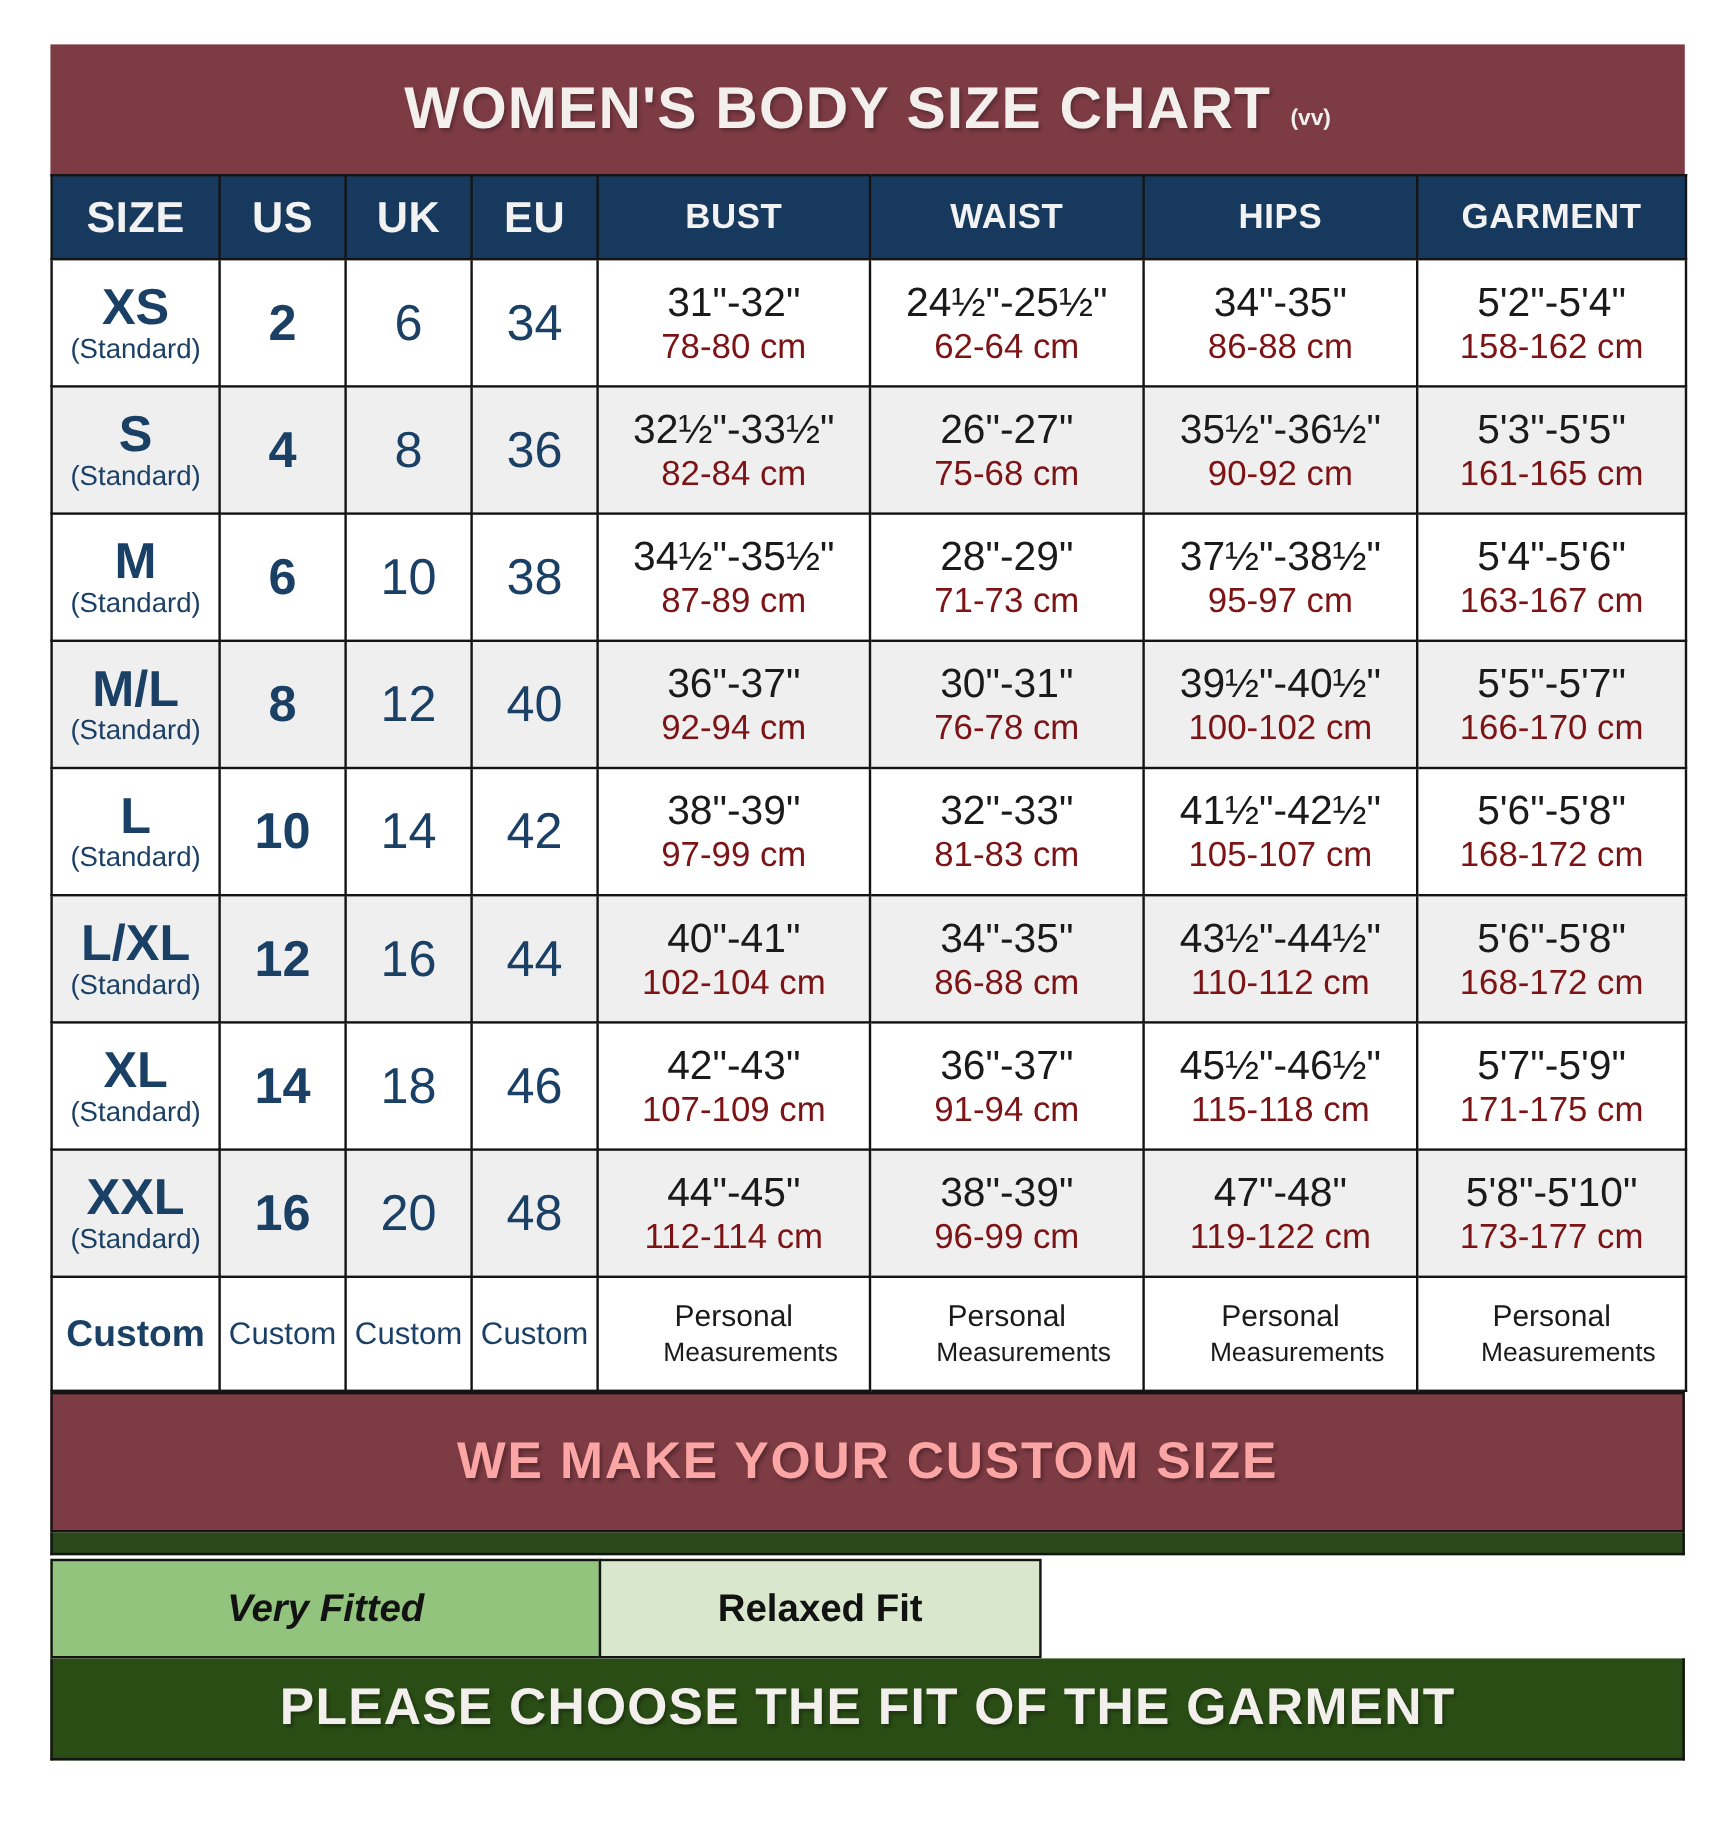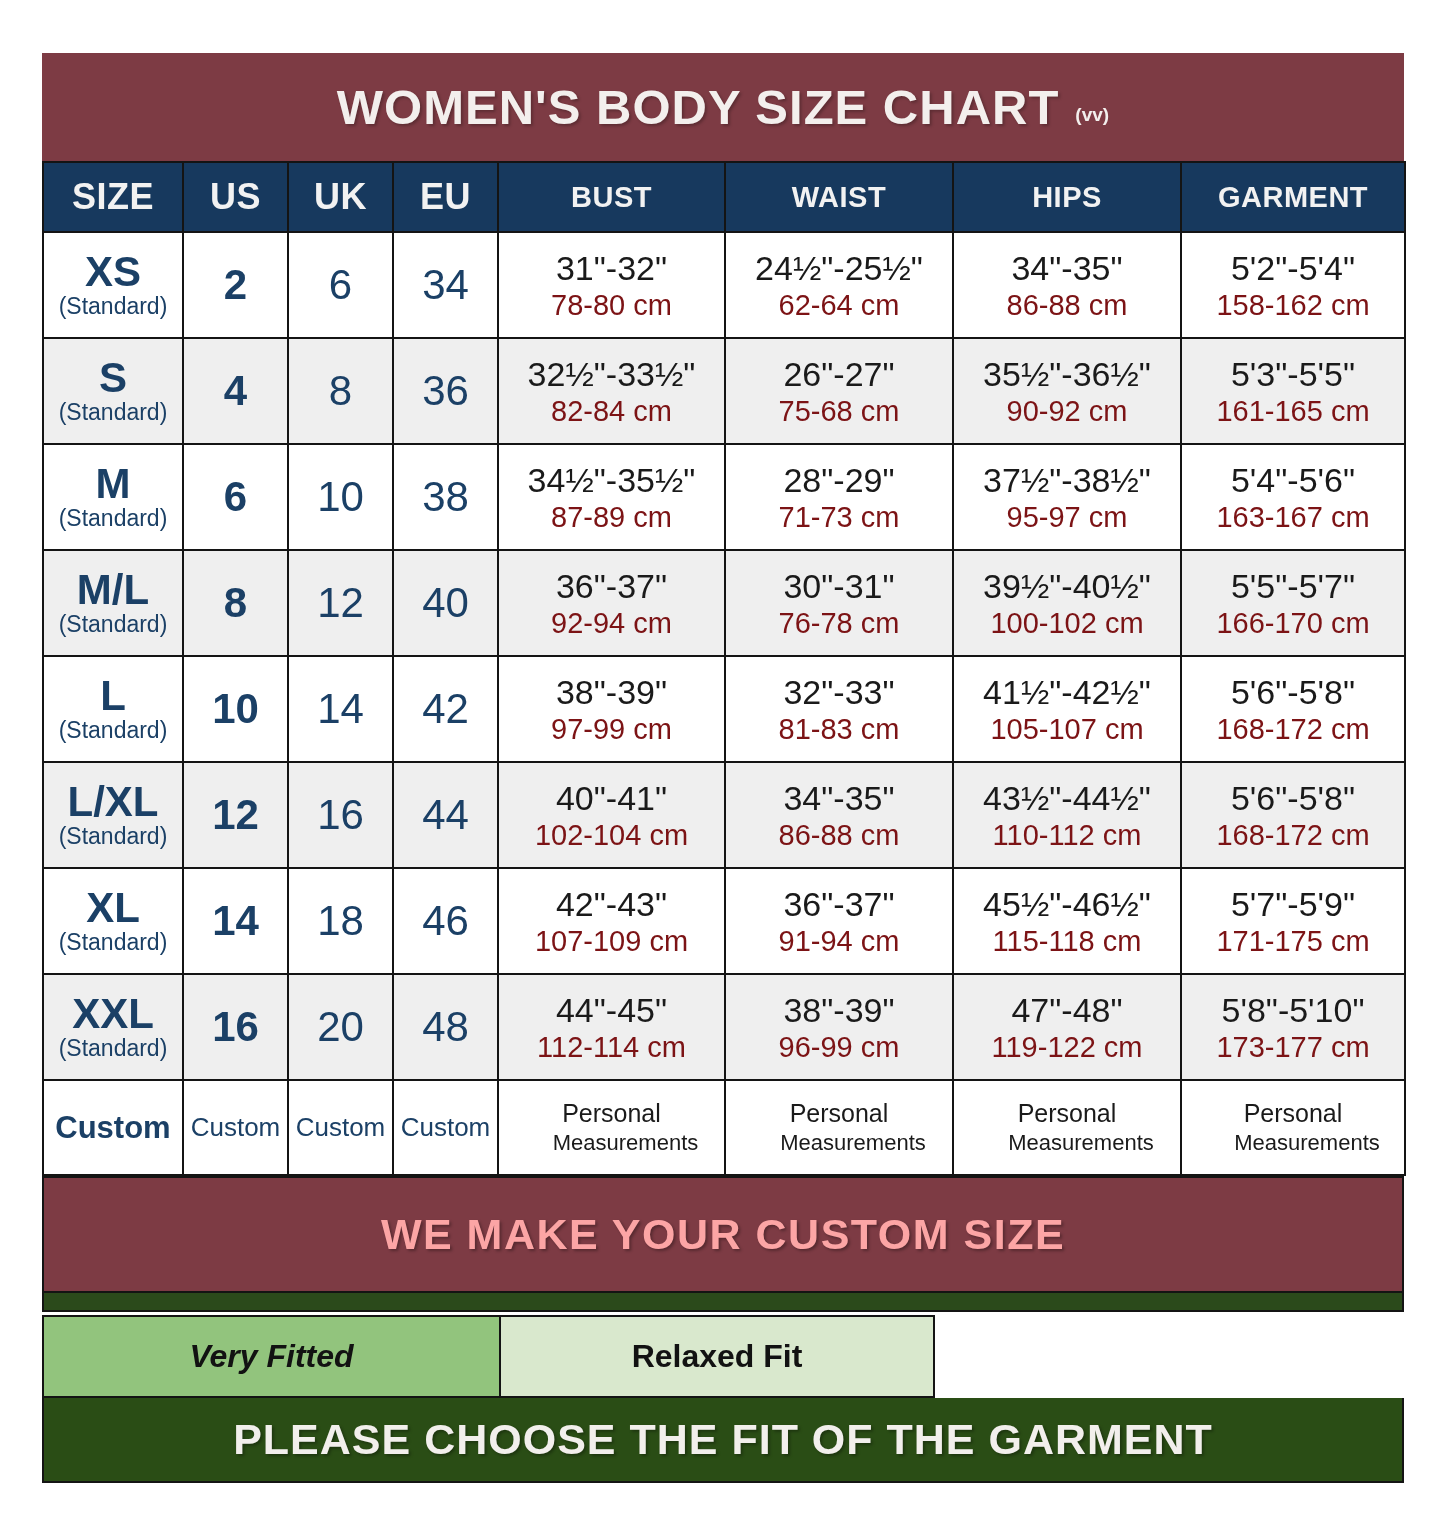--- a/index.html
+++ b/index.html
@@ -1,21 +1,21 @@
 <!DOCTYPE html>
 <html><head>
 <meta charset="utf-8">
 <style>
   * { margin: 0; padding: 0; box-sizing: border-box; }
   html, body { background: #ffffff; }
   body {
     width: 1445px; height: 1521px; position: relative;
     font-family: "Liberation Sans", sans-serif;
   }
-  .chart-wrap { position: absolute; left: 42px; top: 53px; width: 1362px; }
+  .chart-wrap { position: absolute; left: 42px; top: 37px; width: 1362px; }
 
   
   .title-banner {
     height: 108px; background: #7d3b44;
     display: flex; align-items: center; justify-content: center; gap: 16px;
   }
   .title-main {
     color: #f3efed; font-size: 49px; font-weight: bold; letter-spacing: 1px;
     text-shadow: 2px 2px 3px rgba(0,0,0,0.25);
   }
@@ -72,21 +72,21 @@
     border: 2px solid #141414; border-top: none; margin-bottom: 3px;
   }
   .fit-row { display: flex; height: 83px; }
   .fit-cell {
     border: 2px solid #141414;
     display: flex; align-items: center; justify-content: center;
   }
   .fit-cell span { font-size: 32px; font-weight: bold; color: #121212; }
   .fit-0 { width: 459px; }
   .fit-1 { width: 455px; margin-left: -2px; }
-  .fit-2 { width: 436px; margin-left: -2px; }
+  .fit-2 { width: 369px; margin-left: -2px; }
 
   .fit-banner {
     height: 85px; background: #2a4d15; border: 2px solid #141414; border-top: none;
     display: flex; align-items: center; justify-content: center;
   }
   .fit-banner span {
     color: #f2efec; font-size: 43px; font-weight: bold; letter-spacing: 1px;
     text-shadow: 2px 2px 3px rgba(0,0,0,0.3);
   }
 </style>

